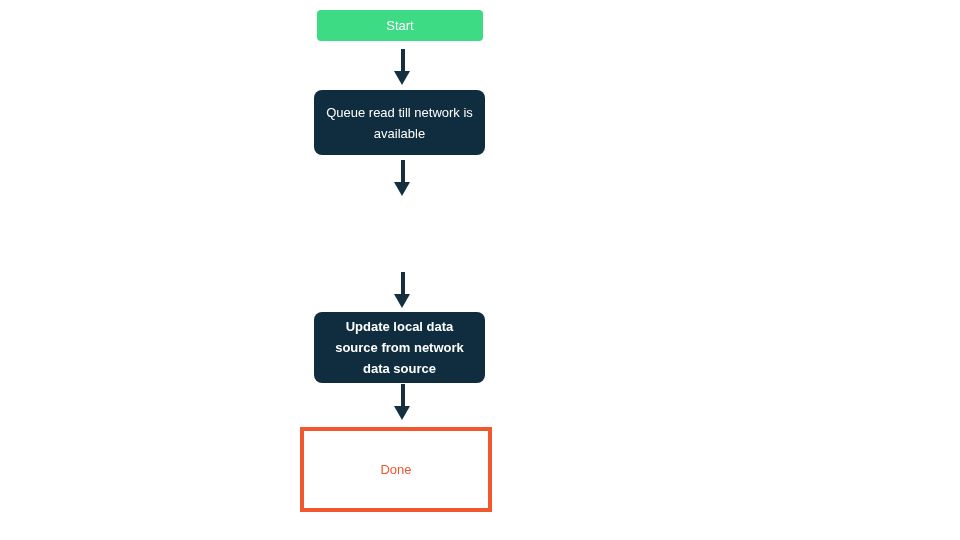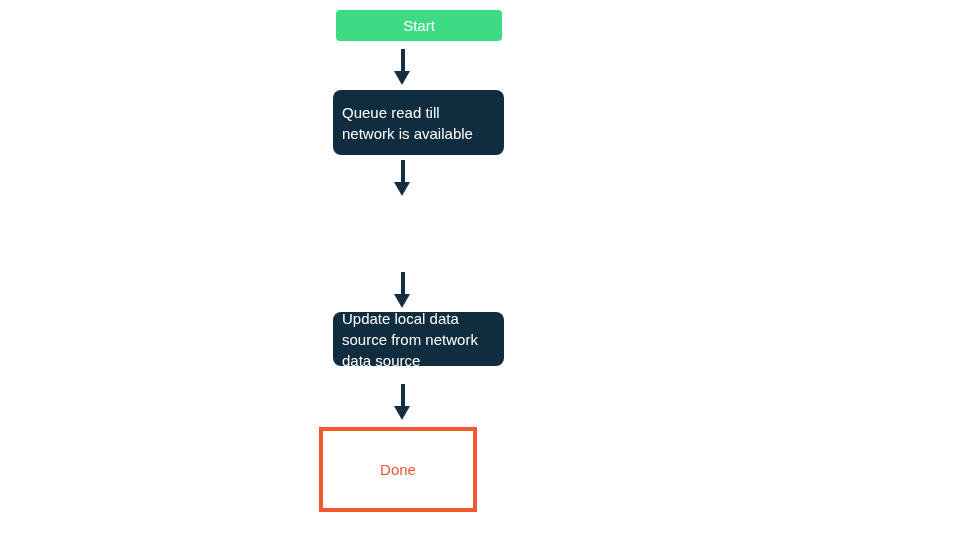--- a/index.html
+++ b/index.html
@@ -24,49 +24,49 @@
     height: 540px;
     background: var(--background);
     font-family: "Liberation Sans", sans-serif;
     overflow: hidden;
   }
   .node {
     position: absolute;
     display: flex;
     align-items: center;
     justify-content: center;
+    text-align: center;
     box-sizing: border-box;
-    font-size: 15px;
+    font-size: 13px;
     line-height: 21px;
-    margin-left: 19px;
   }
   .node-start {
     left: 317px;
     top: 10px;
     width: 166px;
     height: 31px;
     background: var(--start-fill);
     color: var(--start-text);
     border-radius: 4px;
   }
   .node-process {
     left: 314px;
     width: 171px;
     background: var(--process-fill);
     color: var(--process-text);
     border-radius: 8px;
     padding: 0 9px;
   }
   .node-process.p1 { top: 90px;  height: 65px; }
   .node-process.p2 { top: 201px; height: 66px; }
-  .node-process.p3 { top: 312px; height: 54px; }
+  .node-process.p3 { top: 312px; height: 71px; font-weight: bold; }
   .node-done {
     left: 300px;
     top: 427px;
-    width: 158px;
+    width: 192px;
     height: 85px;
     background: var(--done-fill);
     border: 4px solid var(--done-border);
     color: var(--done-text);
   }
   .arrow {
     position: absolute;
     left: 394px;
     width: 17px;
     height: 36px;

